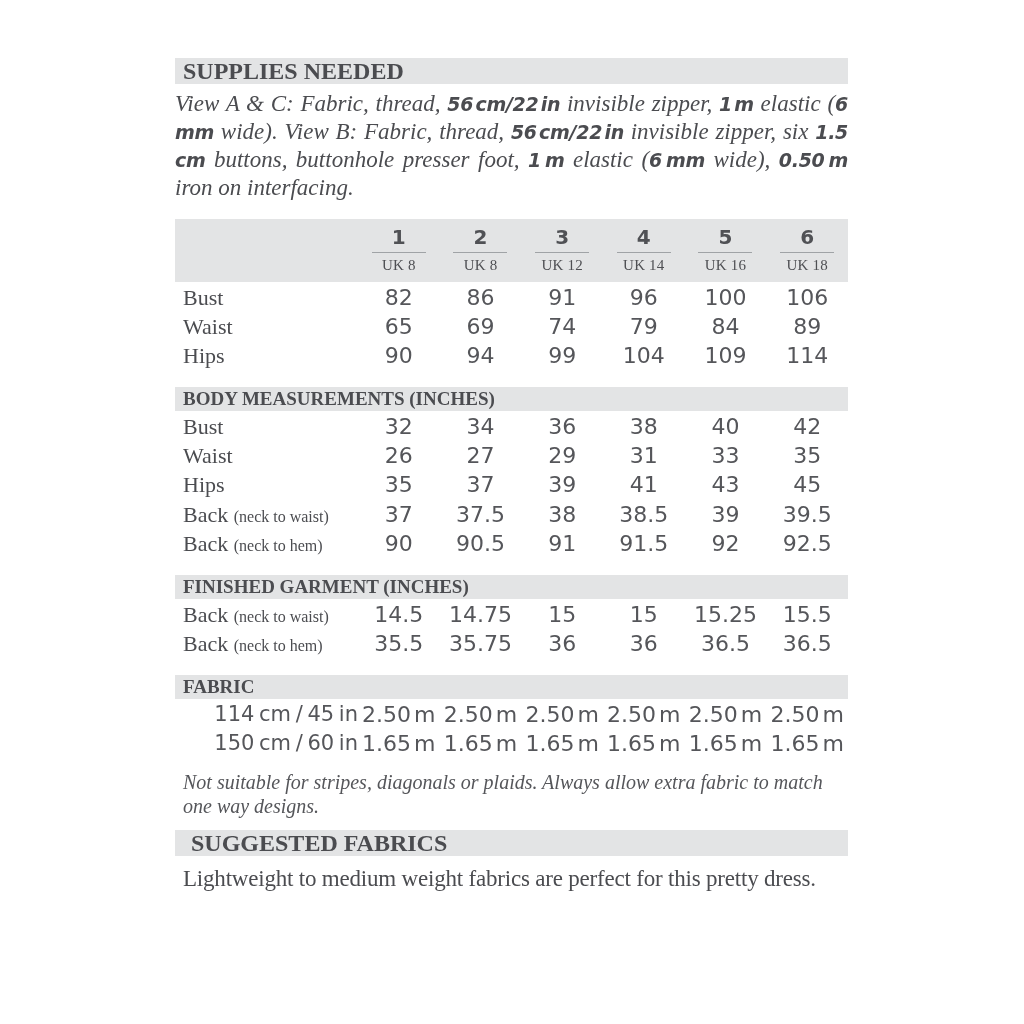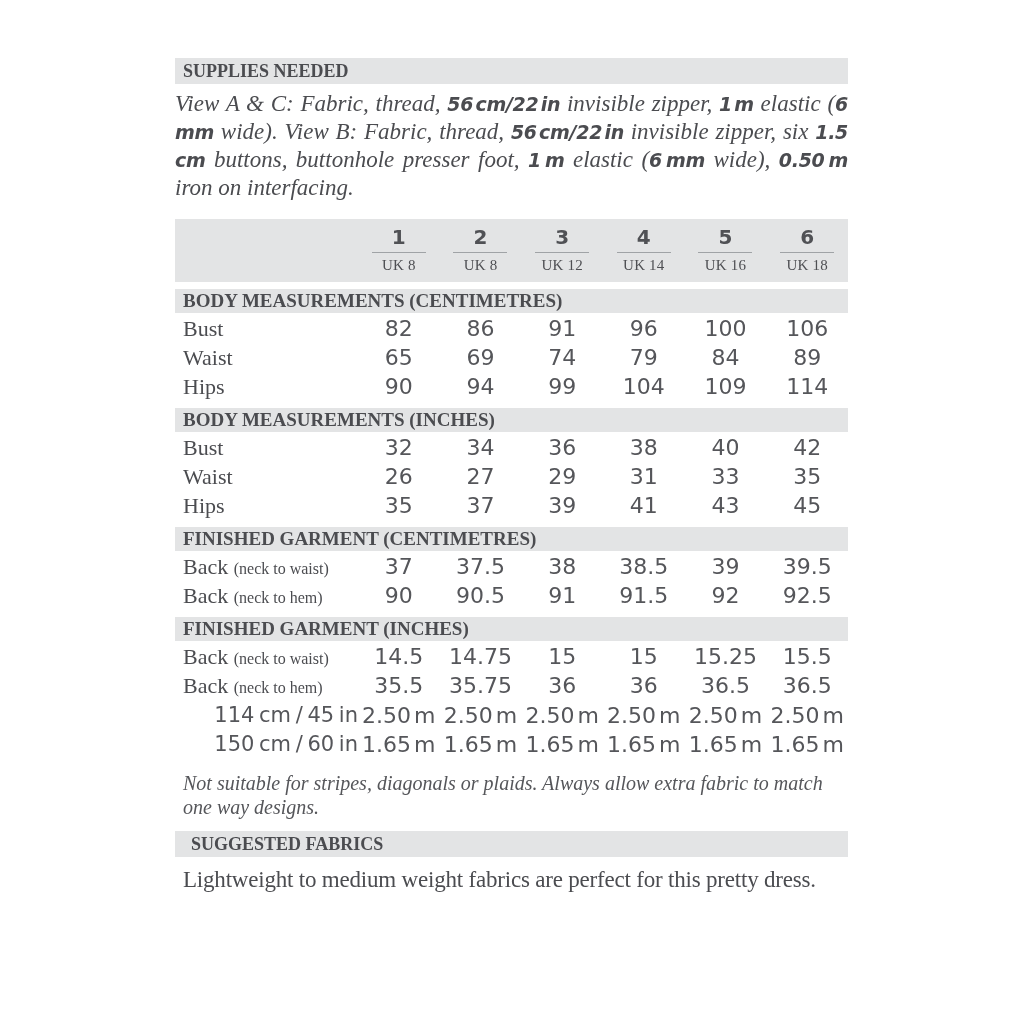--- a/index.html
+++ b/index.html
@@ -10,21 +10,21 @@
     color: #4e4f53;
     overflow: hidden;
   }
   .page { position: relative; width: 1024px; height: 1024px; background: #ffffff; }
   .content { position: absolute; left: 175px; top: 58px; width: 673px; }
 
   .band {
     background: #e3e4e5;
     height: 26px; line-height: 26px;
     padding-left: 8px;
-    font-weight: bold; font-size: 18px;
+    font-weight: bold; font-size: 24px;
     color: #4b4c50;
     box-sizing: border-box;
   }
 
   .supplies-text {
     margin: 6px 0 0 0;
     font-size: 23px; line-height: 28px;
     text-align: justify;
     color: #4b4c50;
     font-style: italic;
@@ -50,21 +50,21 @@
   .size-num {
     font-family: "DejaVu Sans", sans-serif;
     font-weight: bold; font-size: 20px; line-height: 22px;
     color: #505155;
   }
   .size-rule { width: 54px; height: 1px; background: #a0a3a6; margin: 4px auto 4px auto; }
   .size-uk { font-size: 15px; color: #4e4f53; letter-spacing: 0.2px; }
 
   
   .section-band {
-    margin-top: 7px;
+    margin-top: 17px;
     background: #e3e4e5;
     height: 24px; line-height: 24px;
     padding-left: 8px;
     font-weight: bold; font-size: 19px;
     color: #4b4c50;
     box-sizing: border-box;
   }
   #table-sections .section-band:first-child { margin-top: 7px; }
   .section-rows { margin-top: 1px; }
   .trow {
@@ -141,21 +141,20 @@
           <div class="size-uk">UK 16</div>
         </div>
         <div class="size-cell">
           <div class="size-num">6</div>
           <div class="size-rule"></div>
           <div class="size-uk">UK 18</div>
         </div>
       </div>
 
     <div id="table-sections">
-        <div class="section-band">BODY MEASUREMENTS (CENTIMETRES)</div>
         <div class="section-rows">
           <div class="trow">
             <div class="row-label"><span>Bust</span></div>
             <div class="cell">82</div>
             <div class="cell">86</div>
             <div class="cell">91</div>
             <div class="cell">96</div>
             <div class="cell">100</div>
             <div class="cell">106</div>
           </div>
@@ -201,21 +200,20 @@
           <div class="trow">
             <div class="row-label"><span>Hips</span></div>
             <div class="cell">35</div>
             <div class="cell">37</div>
             <div class="cell">39</div>
             <div class="cell">41</div>
             <div class="cell">43</div>
             <div class="cell">45</div>
           </div>
         </div>
-        <div class="section-band">FINISHED GARMENT (CENTIMETRES)</div>
         <div class="section-rows">
           <div class="trow">
             <div class="row-label"><span>Back</span> <span class="row-sublabel">(neck to waist)</span></div>
             <div class="cell">37</div>
             <div class="cell">37.5</div>
             <div class="cell">38</div>
             <div class="cell">38.5</div>
             <div class="cell">39</div>
             <div class="cell">39.5</div>
           </div>
@@ -243,20 +241,21 @@
           <div class="trow">
             <div class="row-label"><span>Back</span> <span class="row-sublabel">(neck to hem)</span></div>
             <div class="cell">35.5</div>
             <div class="cell">35.75</div>
             <div class="cell">36</div>
             <div class="cell">36</div>
             <div class="cell">36.5</div>
             <div class="cell">36.5</div>
           </div>
         </div>
+        <div class="section-band">FABRIC</div>
         <div class="section-rows">
           <div class="trow">
             <div class="row-label row-label-num"><span>114 cm / 45 in</span></div>
             <div class="cell">2.50 m</div>
             <div class="cell">2.50 m</div>
             <div class="cell">2.50 m</div>
             <div class="cell">2.50 m</div>
             <div class="cell">2.50 m</div>
             <div class="cell">2.50 m</div>
           </div>

